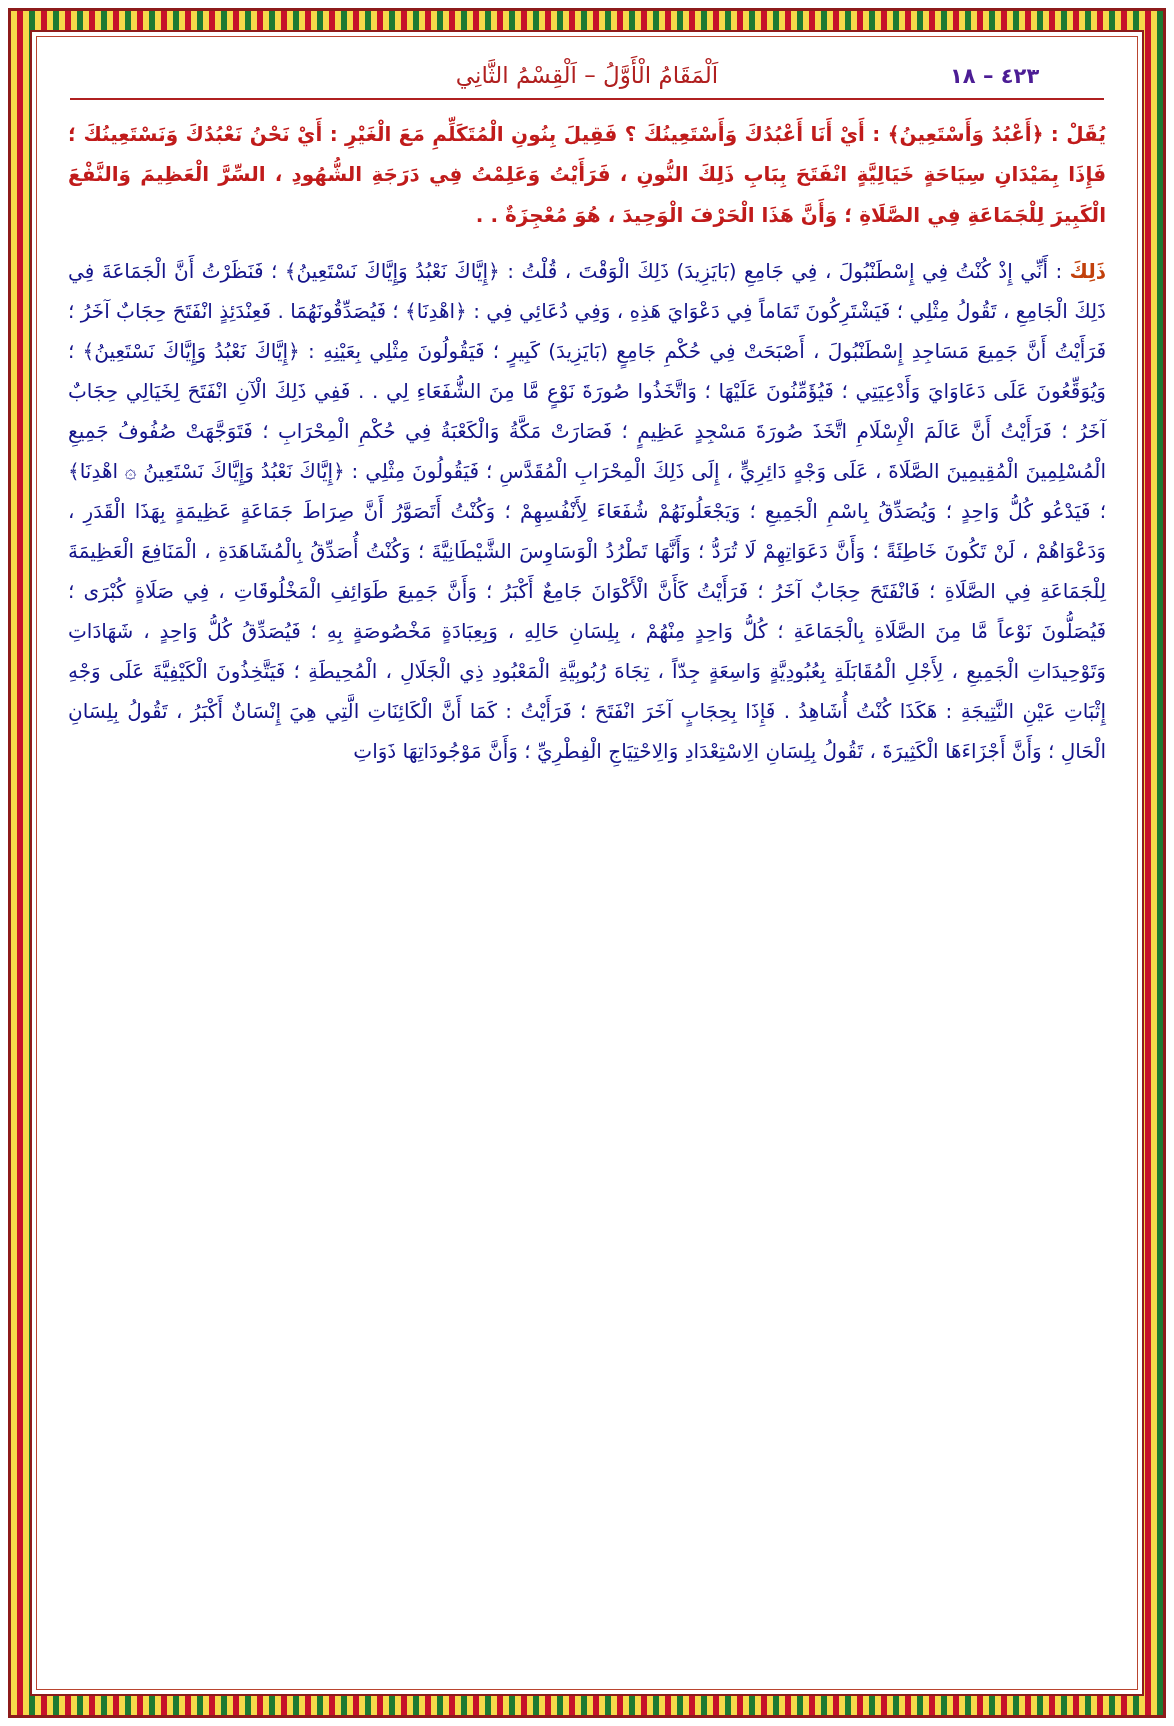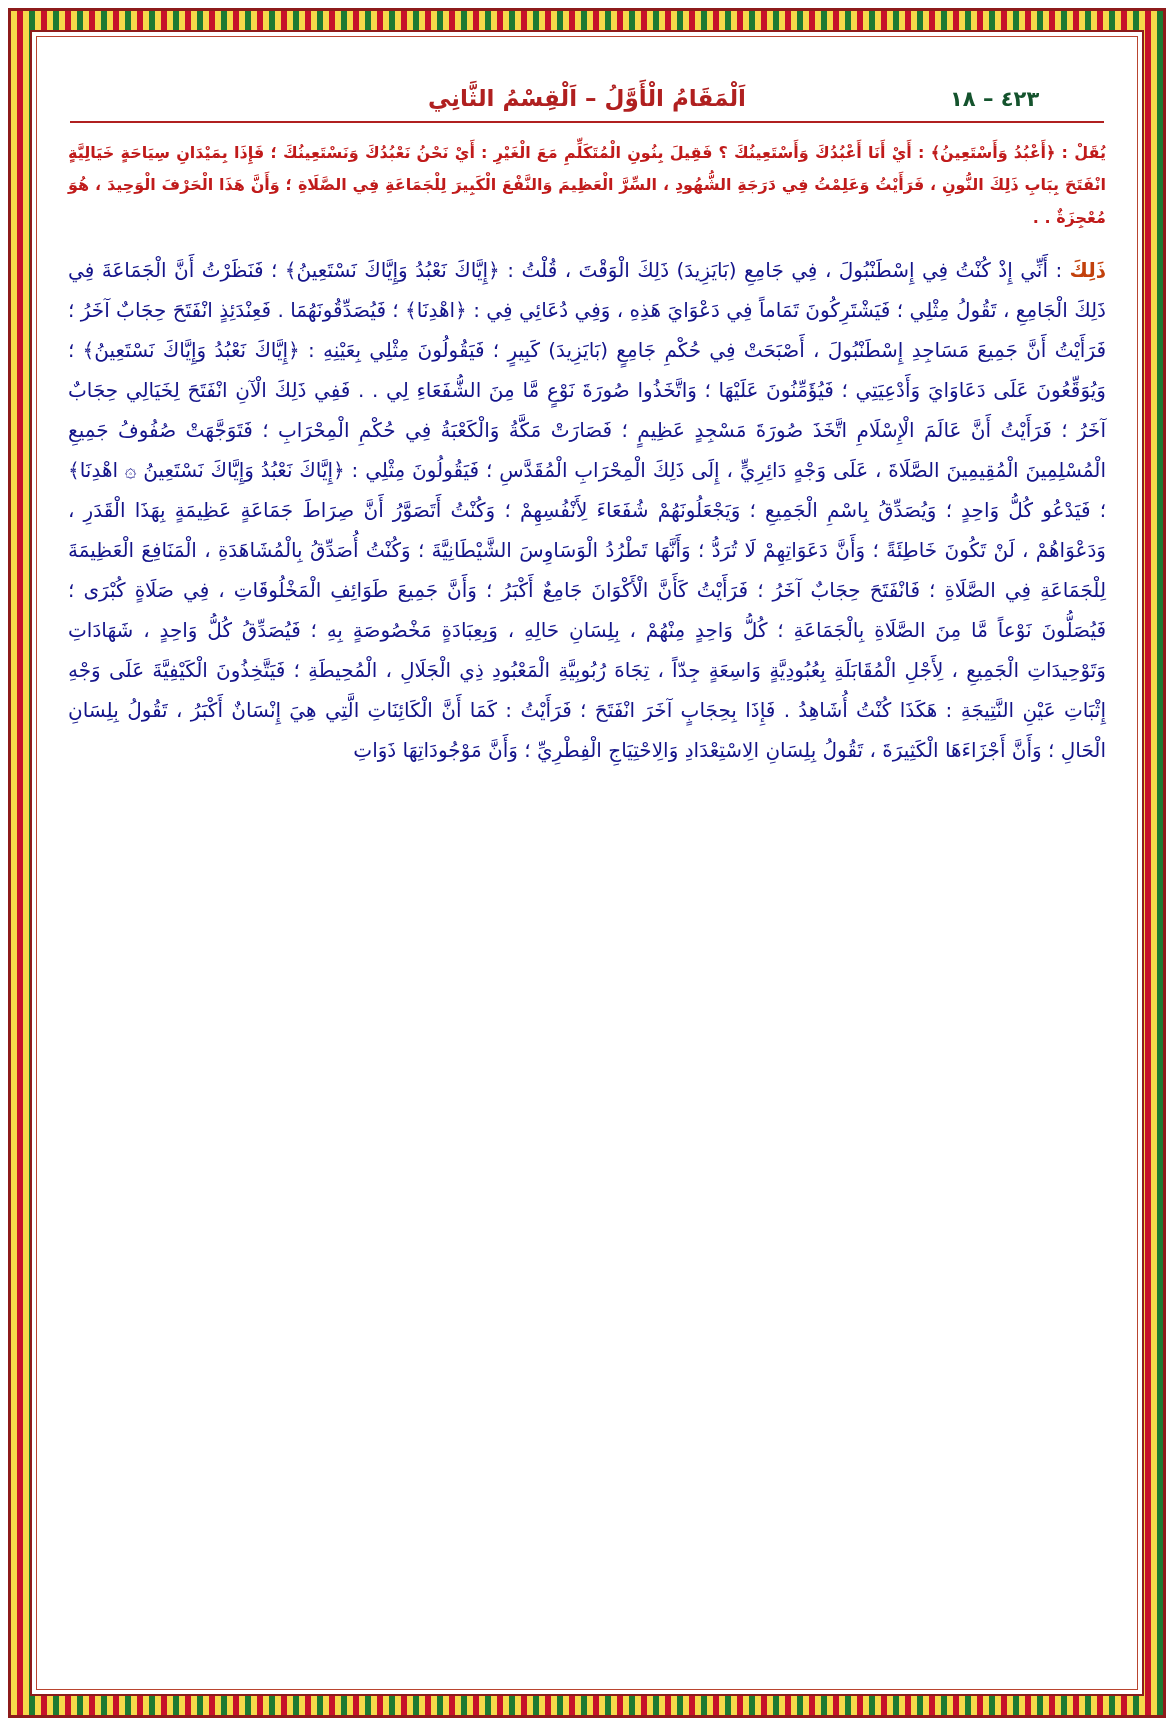--- a/index.html
+++ b/index.html
@@ -67,46 +67,45 @@
     flex-direction: row;
     align-items: baseline;
     justify-content: space-between;
     padding: 0 6px 6px 6px;
   }
   .header-title {
     flex: 1;
     text-align: center;
     color: #b02020;
     font-size: 23px;
-    font-weight: bold;
+    font-weight: normal;
     font-family: "DejaVu Sans", "Liberation Sans", sans-serif;
     letter-spacing: 0.5px;
-    margin-top: 23px;
   }
   .header-page {
-    color: #14532d;
+    color: #4c1d95;
     font-size: 21px;
     font-weight: bold;
     direction: ltr;
     unicode-bidi: embed;
     white-space: nowrap;
     min-width: 150px;
     text-align: left;
   }
   .header-rule {
     margin: 4px 2px 14px 2px;
     height: 0;
     border-top: 2px solid #b02020;
   }
 
   
   .para {
     text-align: justify;
     text-align-last: right;
-    font-size: 16px;
+    font-size: 20px;
     line-height: 2.02;
     margin: 0 0 16px 0;
     color: #1a1a8c;
     font-family: "DejaVu Sans", "Liberation Sans", sans-serif;
   }
   .para.red {
     color: #c01b1b;
     font-weight: bold;
   }
   .para.main {

